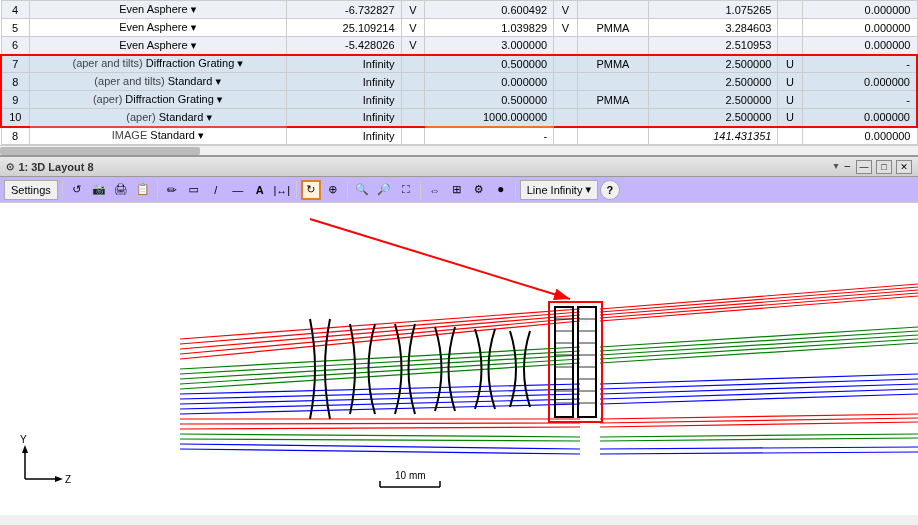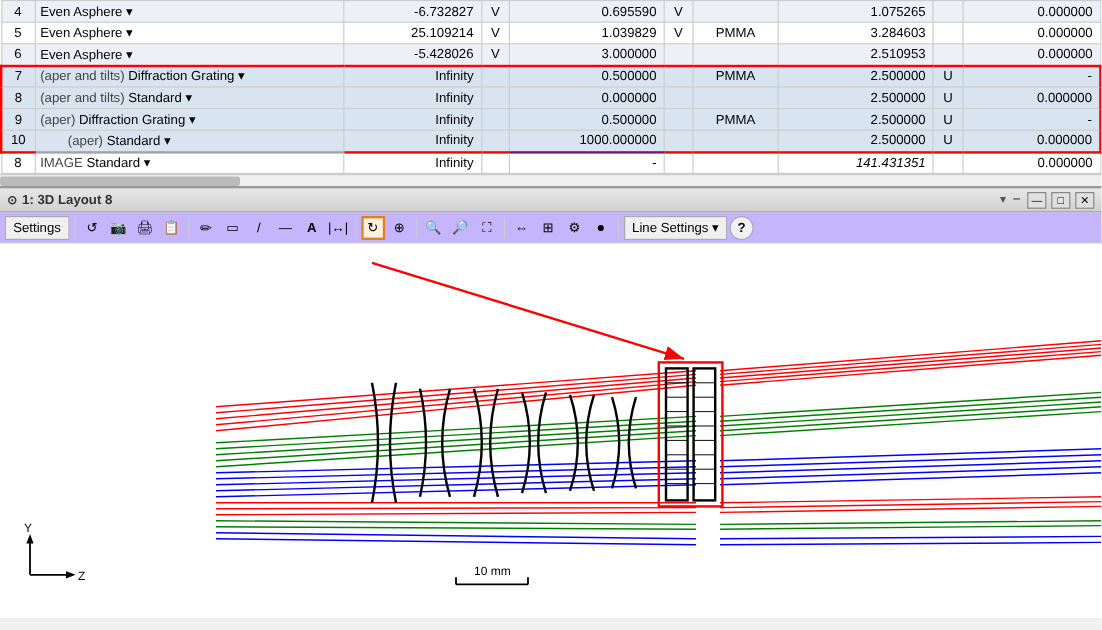--- a/index.html
+++ b/index.html
@@ -4,21 +4,21 @@
   <style>
     * { box-sizing: border-box; margin: 0; padding: 0; }
     body { font-family: 'Segoe UI', Tahoma, Geneva, Verdana, sans-serif; font-size: 12px; background: #f0f0f0; width: 918px; height: 525px; overflow: hidden; }
 
     
     .table-section { background: white; width: 100%; overflow: hidden; }
     table { width: 100%; border-collapse: collapse; font-size: 11px; }
     th, td { border: 1px solid #ccc; padding: 1px 4px; white-space: nowrap; height: 18px; }
 
     td.row-num { text-align: center; width: 28px; font-weight: normal; }
-    td.surf-type { }
+    td.surf-type { text-align: center; }
     td.value { text-align: right; padding-right: 6px; }
     td.center { text-align: center; }
 
     
     .scroll-bar { height: 10px; background: #f0f0f0; border-top: 1px solid #ccc; position: relative; }
     .scroll-thumb { position: absolute; left: 0; top: 1px; width: 200px; height: 8px; background: #bbb; border-radius: 2px; }
 
     
     .layout-titlebar { background: linear-gradient(to bottom, #e8e8e8, #d0d0d0); border-top: 2px solid #999; border-bottom: 1px solid #999; padding: 2px 6px; display: flex; align-items: center; justify-content: space-between; height: 22px; }
     .layout-titlebar-left { display: flex; align-items: center; gap: 4px; font-size: 11px; font-weight: bold; color: #333; }
@@ -44,21 +44,21 @@
 <body>
 
 <div class="table-section">
   <table>
     <tbody id="table-body">
     <tr style="background: rgb(238, 240, 248);">
           <td class="row-num" style="min-width: 28px;">4</td>
           <td class="surf-type" style="min-width: 160px;"><span style="color: rgb(68, 68, 68);"></span><span>Even Asphere ▾</span></td>
           <td class="value" style="min-width: 80px;">-6.732827</td>
           <td class="center" style="min-width: 16px;">V</td>
-          <td class="value" style="min-width: 90px;">0.695590</td>
+          <td class="value" style="min-width: 90px;">0.600492</td>
           <td class="center" style="min-width: 16px;">V</td>
           <td class="center" style="min-width: 50px;"></td>
           <td class="value" style="min-width: 90px;">1.075265</td>
           <td class="center" style="min-width: 16px;"></td>
           <td class="value" style="min-width: 80px;">0.000000</td>
         </tr>
         <tr style="background: white;">
           <td class="row-num" style="min-width: 28px;">5</td>
           <td class="surf-type" style="min-width: 160px;"><span style="color: rgb(68, 68, 68);"></span><span>Even Asphere ▾</span></td>
           <td class="value" style="min-width: 80px;">25.109214</td>
@@ -113,24 +113,24 @@
           <td class="center" style="min-width: 16px;"></td>
           <td class="value" style="min-width: 90px;">0.500000</td>
           <td class="center" style="min-width: 16px;"></td>
           <td class="center" style="min-width: 50px;">PMMA</td>
           <td class="value" style="min-width: 90px;">2.500000</td>
           <td class="center" style="min-width: 16px;">U</td>
           <td class="value" style="min-width: 80px; border-right: 2px solid red;">-</td>
         </tr>
         <tr style="background: rgb(216, 228, 240); border-bottom: 2px solid red;">
           <td class="row-num" style="min-width: 28px; border-left: 2px solid red; border-bottom: 2px solid red; margin-left: 16px;">10</td>
-          <td class="surf-type" style="min-width: 160px; border-bottom: 2px solid #a3a3a3; padding-left: 27px;"><span style="color: rgb(68, 68, 68);">(aper) </span><span>Standard ▾</span></td>
+          <td class="surf-type" style="min-width: 160px; border-bottom: 2px solid #ef4444; padding-left: 27px;"><span style="color: rgb(68, 68, 68);">(aper) </span><span>Standard ▾</span></td>
           <td class="value" style="min-width: 80px; border-bottom: 2px solid red;">Infinity</td>
           <td class="center" style="min-width: 16px; border-bottom: 2px solid red;"></td>
-          <td class="value" style="min-width: 90px; border-bottom: 2px solid #701a75;">1000.000000</td>
+          <td class="value" style="min-width: 90px; border-bottom: 2px solid #f97316;">1000.000000</td>
           <td class="center" style="min-width: 16px; border-bottom: 2px solid red;"></td>
           <td class="center" style="min-width: 50px; border-bottom: 2px solid red;"></td>
           <td class="value" style="min-width: 90px; border-bottom: 2px solid red;">2.500000</td>
           <td class="center" style="min-width: 16px; border-bottom: 2px solid red;">U</td>
           <td class="value" style="min-width: 80px; border-right: 2px solid red; border-bottom: 2px solid red;">0.000000</td>
         </tr>
         <tr style="background: white;">
           <td class="row-num" style="min-width: 28px;">8</td>
           <td class="surf-type" style="min-width: 160px;"><span style="color: rgb(68, 68, 68);">IMAGE </span><span>Standard ▾</span></td>
           <td class="value" style="min-width: 80px;">Infinity</td>
@@ -185,21 +185,21 @@
   <button class="toolbar-btn">🔍</button>
   <button class="toolbar-btn">🔎</button>
   <button class="toolbar-btn">⛶</button>
   <div class="toolbar-sep"></div>
   <button class="toolbar-btn">⇔</button>
   <button class="toolbar-btn">⊞</button>
   <button class="toolbar-btn">⚙</button>
   <button class="toolbar-btn">⏺</button>
   <div class="toolbar-sep"></div>
   <button class="line-thickness-btn">
-    <span>Line Settings</span>
+    <span>Line Infinity</span>
     <span>▾</span>
   </button>
   <button class="help-btn">?</button>
 </div>
 
 <div class="layout-content">
   <div class="canvas-area">
     <svg class="canvas-svg" viewBox="0 0 918 280" xmlns="http://www.w3.org/2000/svg">
 
       <rect width="918" height="280" fill="white"></rect>

